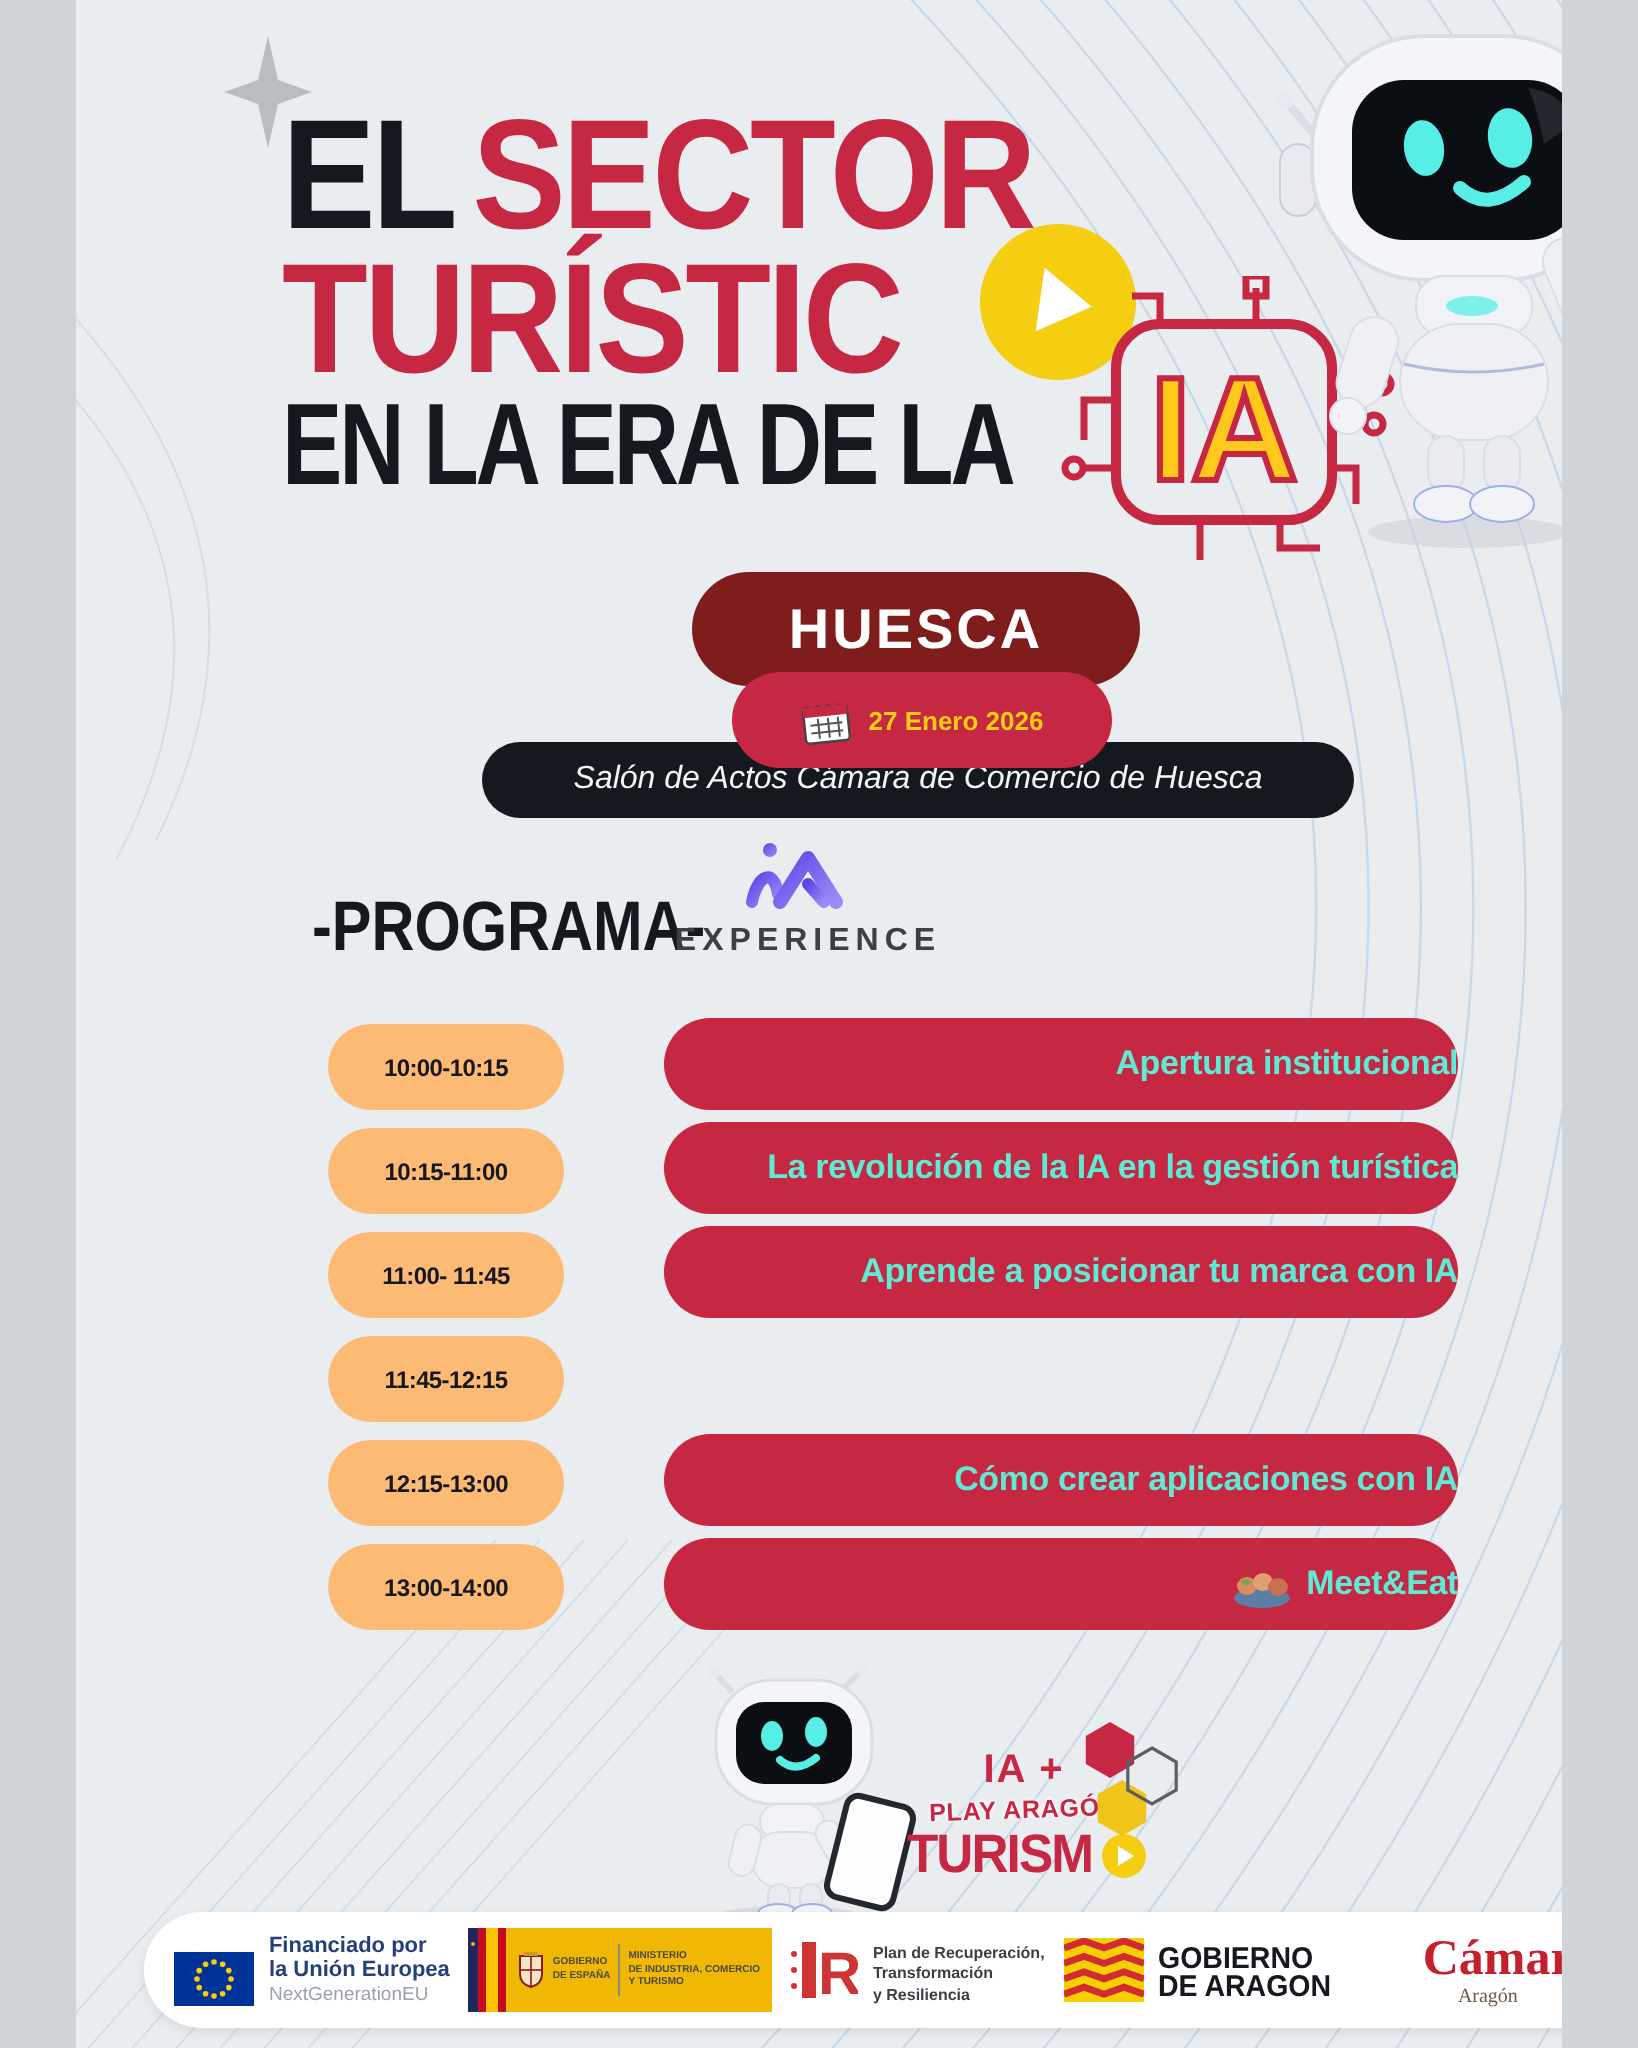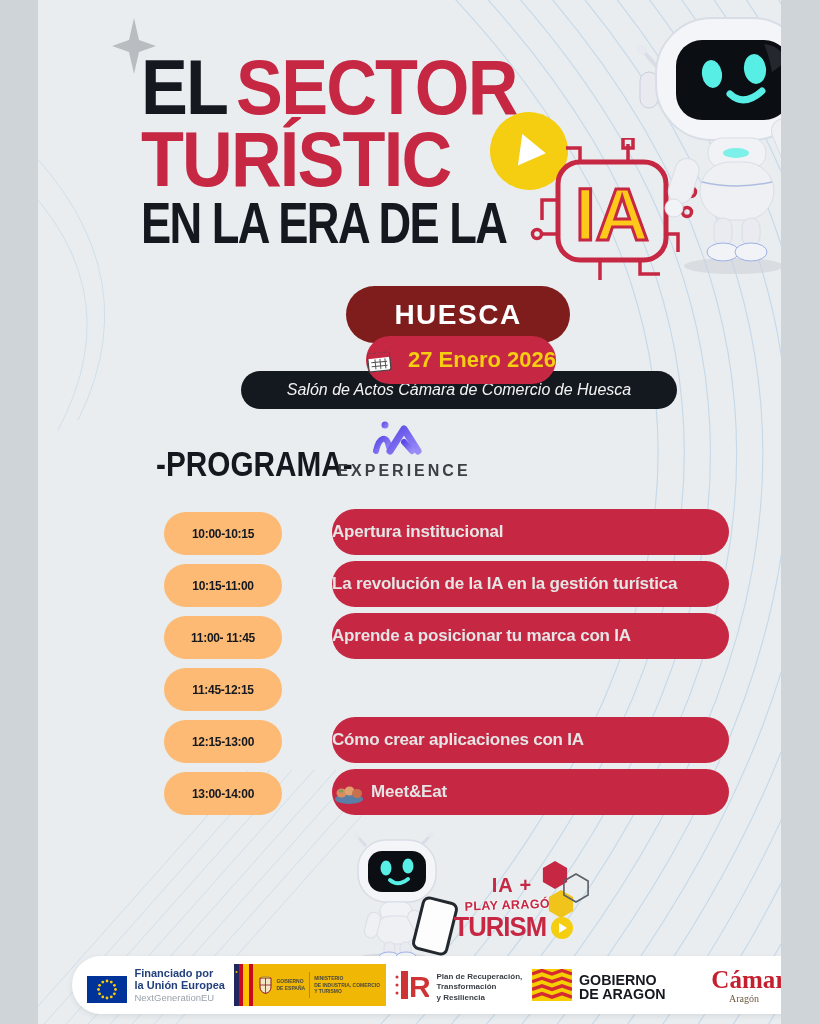--- a/index.html
+++ b/index.html
@@ -38,36 +38,36 @@
   .ia-chip{left:490px;top:138px;z-index:2}
   .robot-big{left:576px;top:10px;z-index:2}
 
   
   .pill{position:absolute;display:flex;align-items:center;justify-content:center;box-sizing:border-box;}
   .pill-huesca{left:308px;top:286px;width:224px;height:57px;border-radius:30px;background:#7f1d1d;
     color:#fff;font-size:28px;font-weight:700;letter-spacing:1.5px;z-index:3;}
   .pill-venue{left:203px;top:371px;width:436px;height:38px;border-radius:19px;background:#14181f;
     color:#f4f4f4;font-size:16px;font-style:italic;z-index:4;}
   .pill-date{left:328px;top:336px;width:190px;height:48px;border-radius:24px;background:#C62743;
-    color:#F5CD11;font-size:22px;font-weight:800;gap:8px;z-index:5;justify-content:space-between;}
+    color:#F5CD11;font-size:13px;font-weight:800;gap:8px;z-index:5;}
 
   
   .programa{left:118px;top:444px;font-size:35px;font-weight:800;color:#15181e;
     transform:scaleX(.85);transform-origin:left top;white-space:nowrap;z-index:2;position:absolute;}
   .exp{left:296px;top:420px;width:140px;z-index:2;text-align:center;}
   .exp-word{font-size:16px;font-weight:700;letter-spacing:3px;color:#3c4046;margin-top:2px;}
 
   
   .row{position:absolute;left:126px;width:565px;height:46px;z-index:3;}
   .time-pill{position:absolute;left:0;top:3px;width:118px;height:43px;border-radius:22px;
     background:#fdba74;color:#15181e;font-weight:800;font-size:12px;letter-spacing:-.3px;
     display:flex;align-items:center;justify-content:center;}
   .session-pill{position:absolute;left:168px;top:0;width:397px;height:46px;border-radius:23px;
-    background:#C62743;color:#e5e5e5;font-weight:700;font-size:17px;letter-spacing:-.2px;
-    display:flex;align-items:center;justify-content:flex-start;gap:5px;}
+    background:#C62743;color:#5eead4;font-weight:700;font-size:17px;letter-spacing:-.2px;
+    display:flex;align-items:center;justify-content:flex-end;gap:5px;}
   .r0{top:509px}.r1{top:561px}.r2{top:613px}.r3{top:665px}.r4{top:717px}.r5{top:769px}
 
   
   .robot-small{left:298px;top:832px;z-index:2}
   .brand{left:408px;top:874px;width:132px;text-align:center;z-index:2;position:absolute;color:#C62743;}
   .brand .ia-plus{font-size:20px;font-weight:800;letter-spacing:1px;}
   .brand .play-aragon{font-size:12.5px;font-weight:800;letter-spacing:.4px;
     transform:rotate(-2deg);text-shadow:0 0 2px #fff,0 0 2px #fff;margin-top:1px;}
   .brand .turism-line{display:flex;align-items:center;justify-content:center;gap:3px;margin-top:0px;}
   .brand .turism{font-size:27px;font-weight:800;letter-spacing:-1px;transform:scaleX(.95);}

